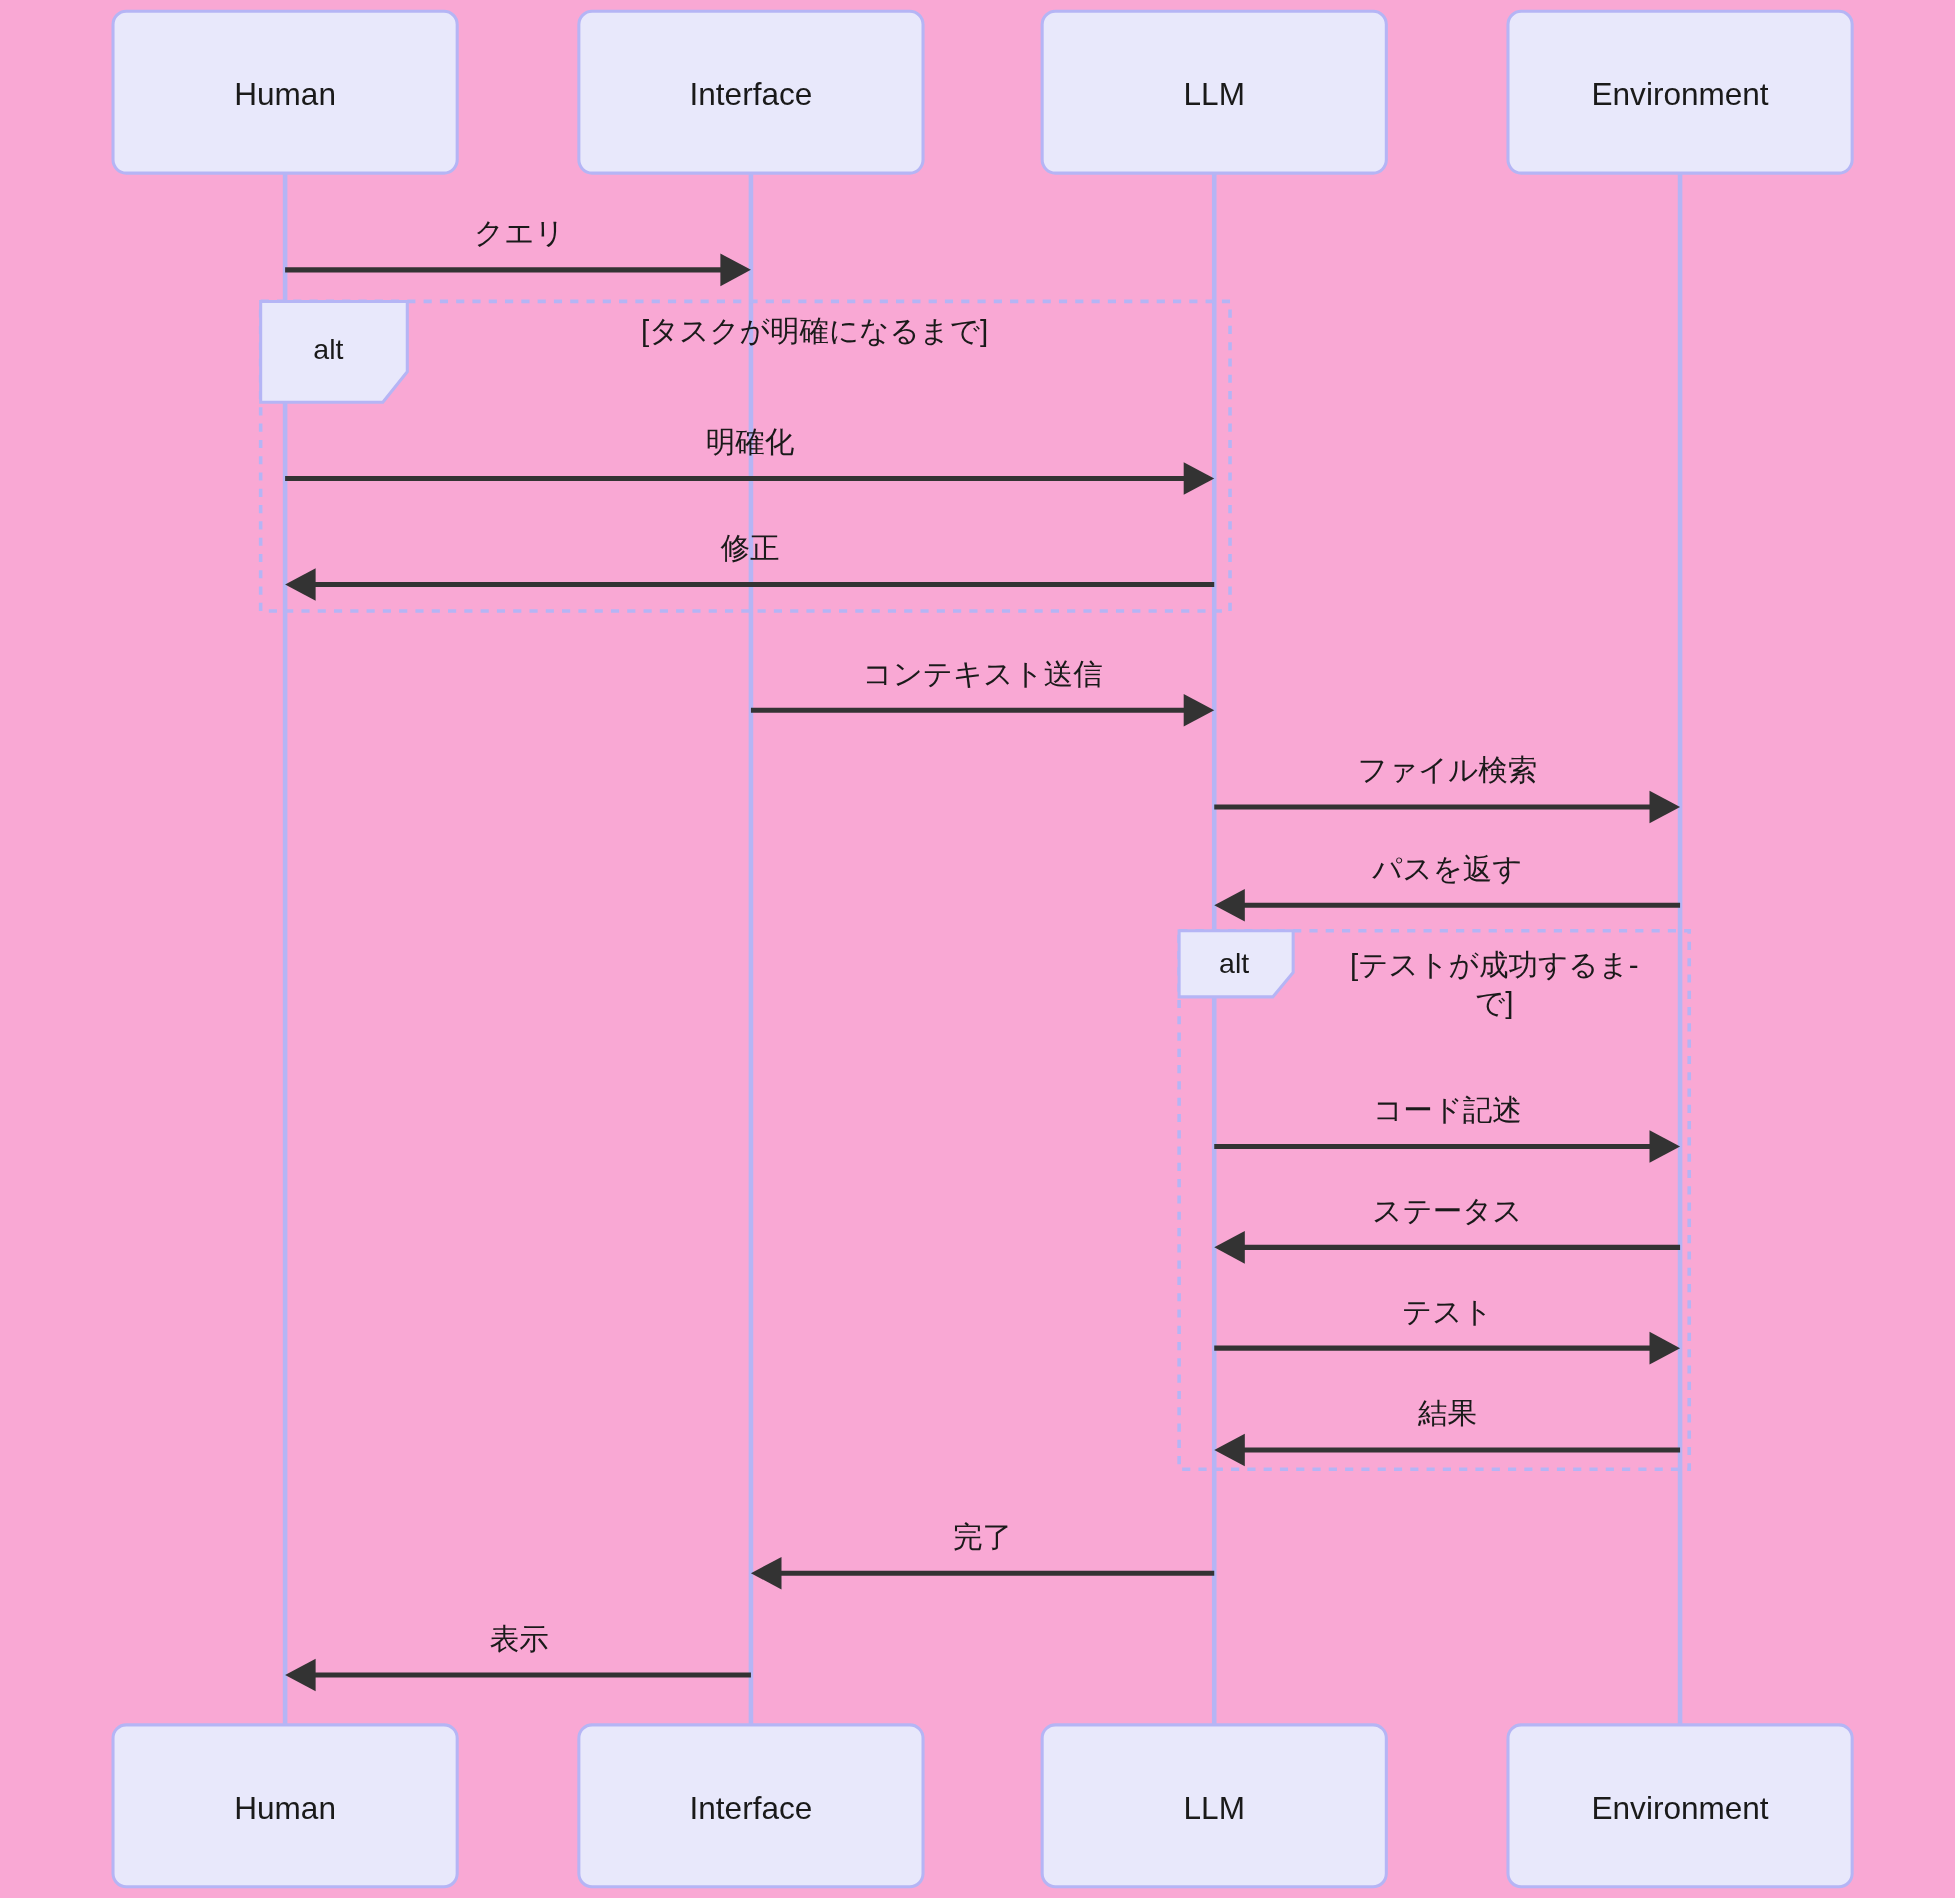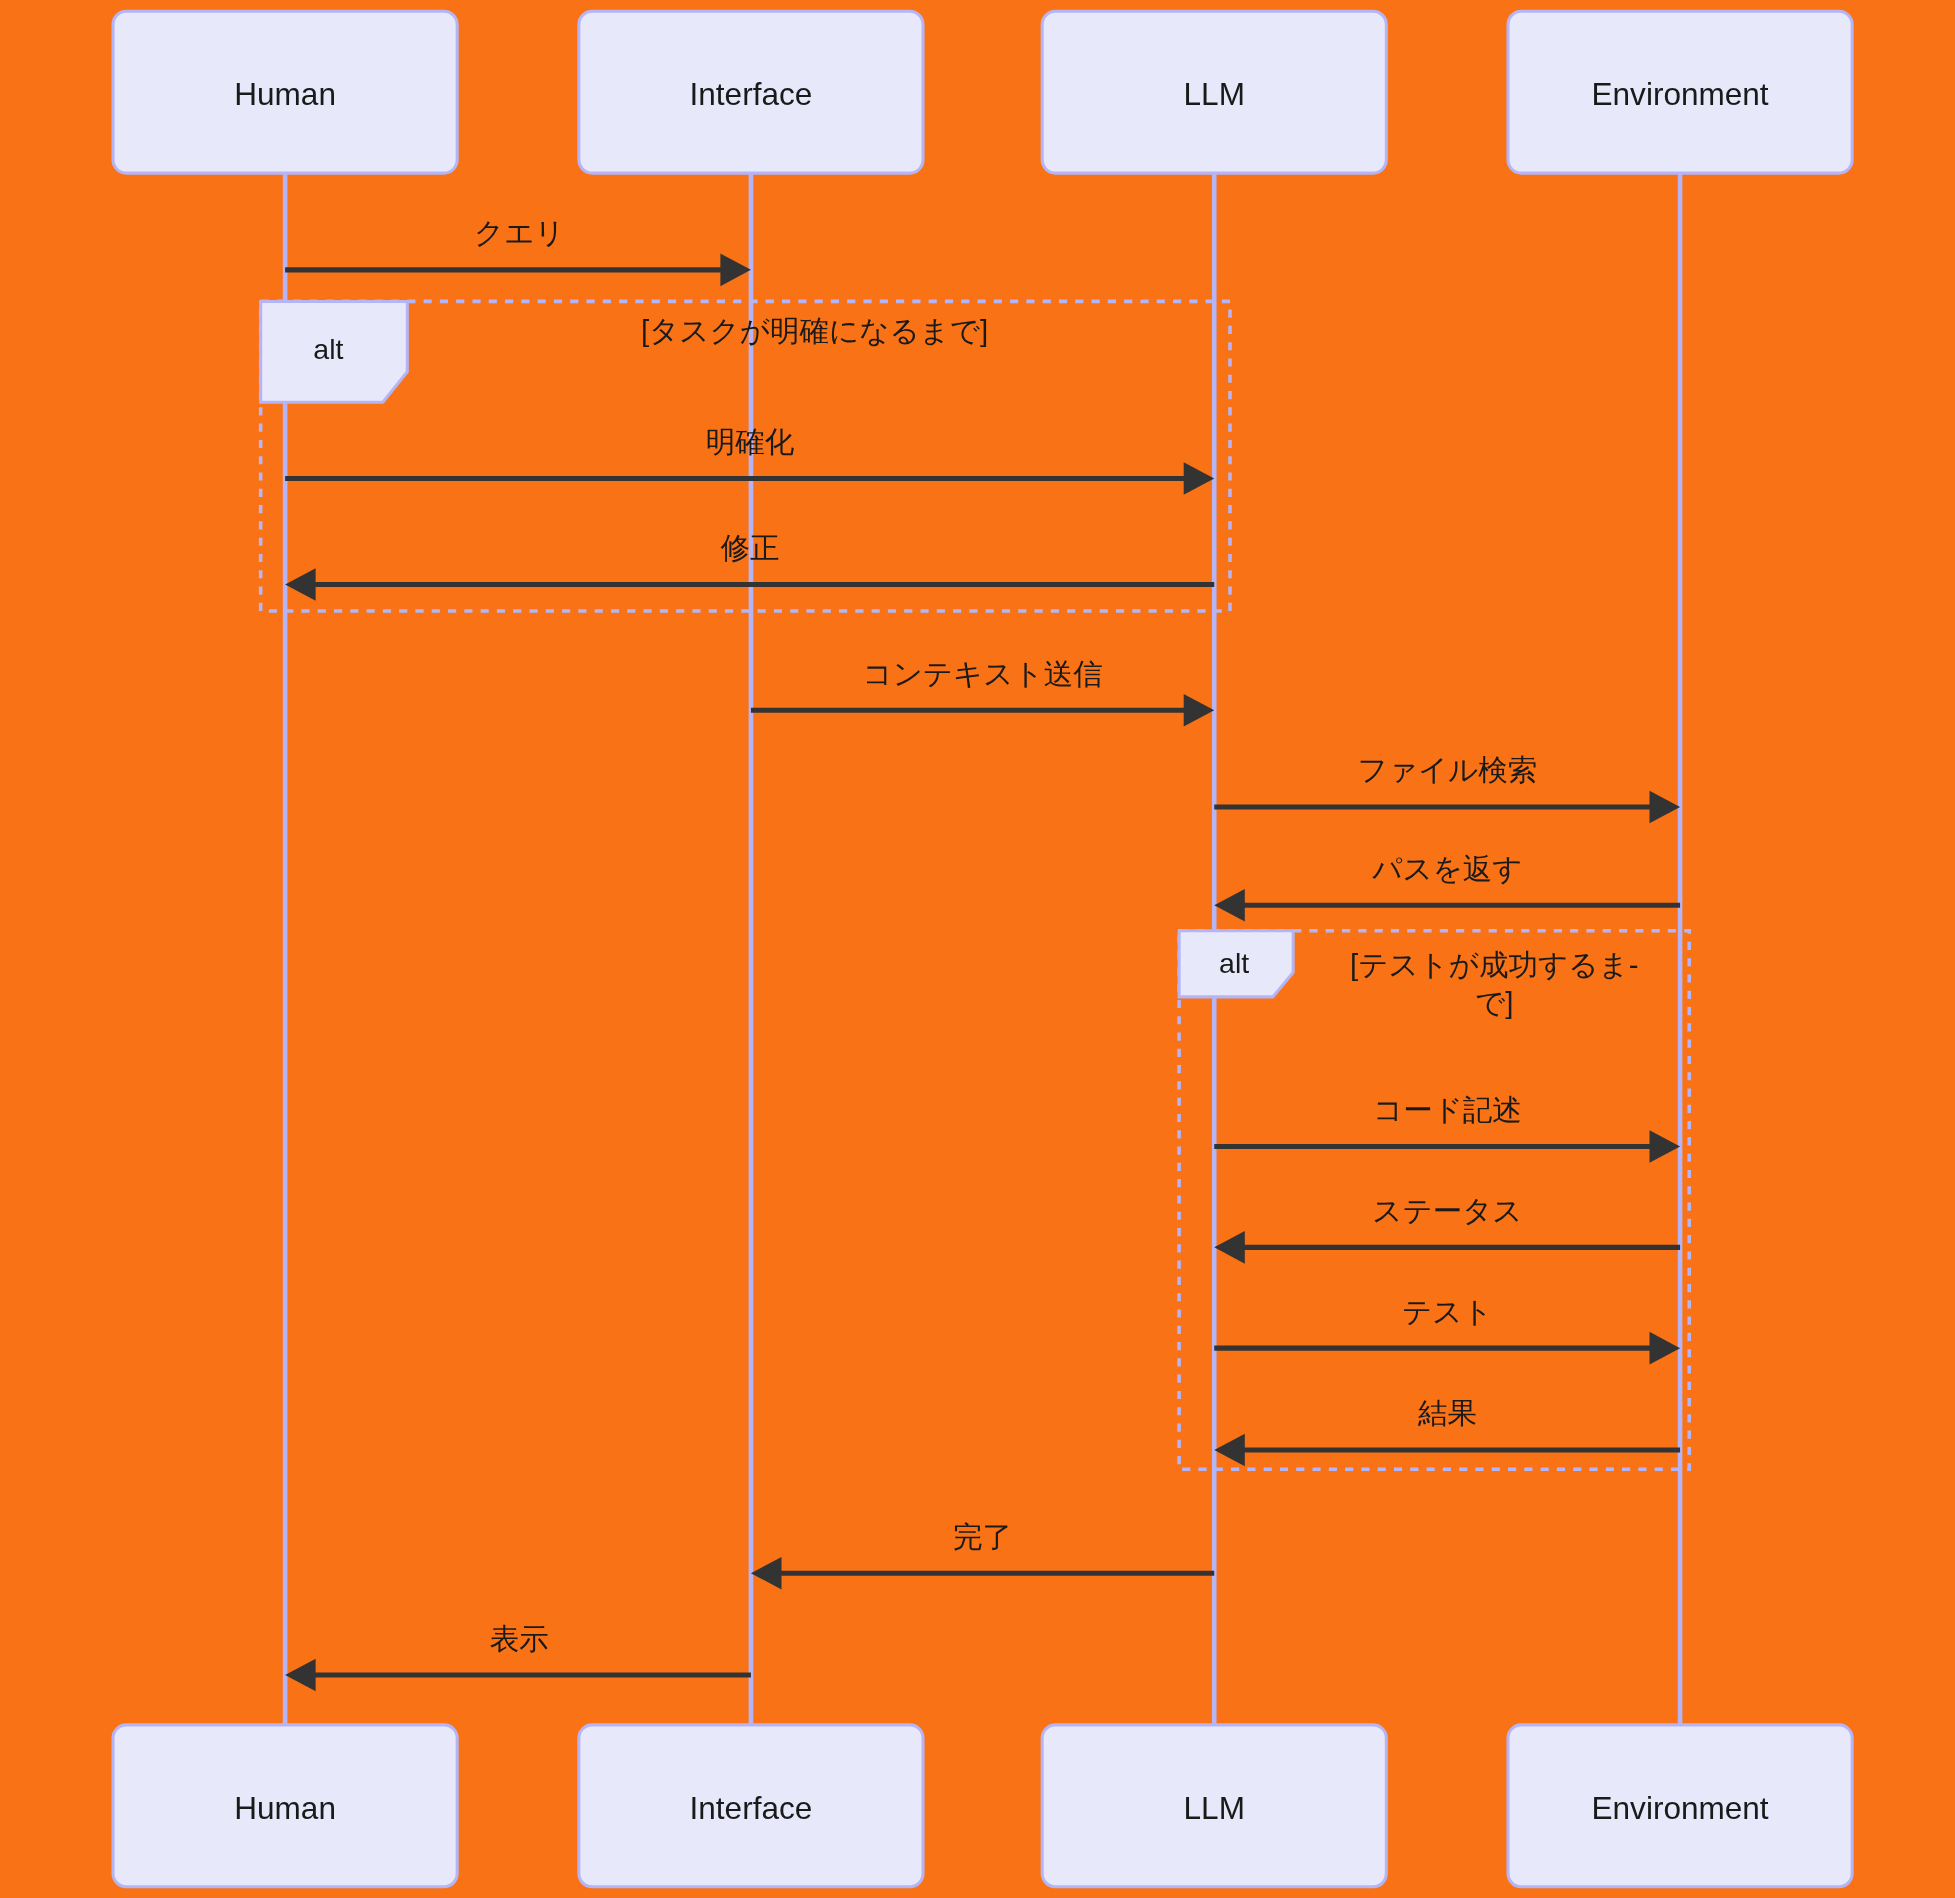--- a/index.html
+++ b/index.html
@@ -10,21 +10,21 @@
   body {
     width: 1955px;
     height: 1898px;
     font-family: "Liberation Sans", "DejaVu Sans", sans-serif;
     overflow: hidden;
   }
   #diagram-root {
     position: relative;
     width: 1955px;
     height: 1898px;
-    background: #f97316;
+    background: #f9a8d4;
   }
   svg.seq {
     position: absolute;
     top: 0;
     left: 0;
     width: 1955px;
     height: 1898px;
     display: block;
   }
   .participant-box {

